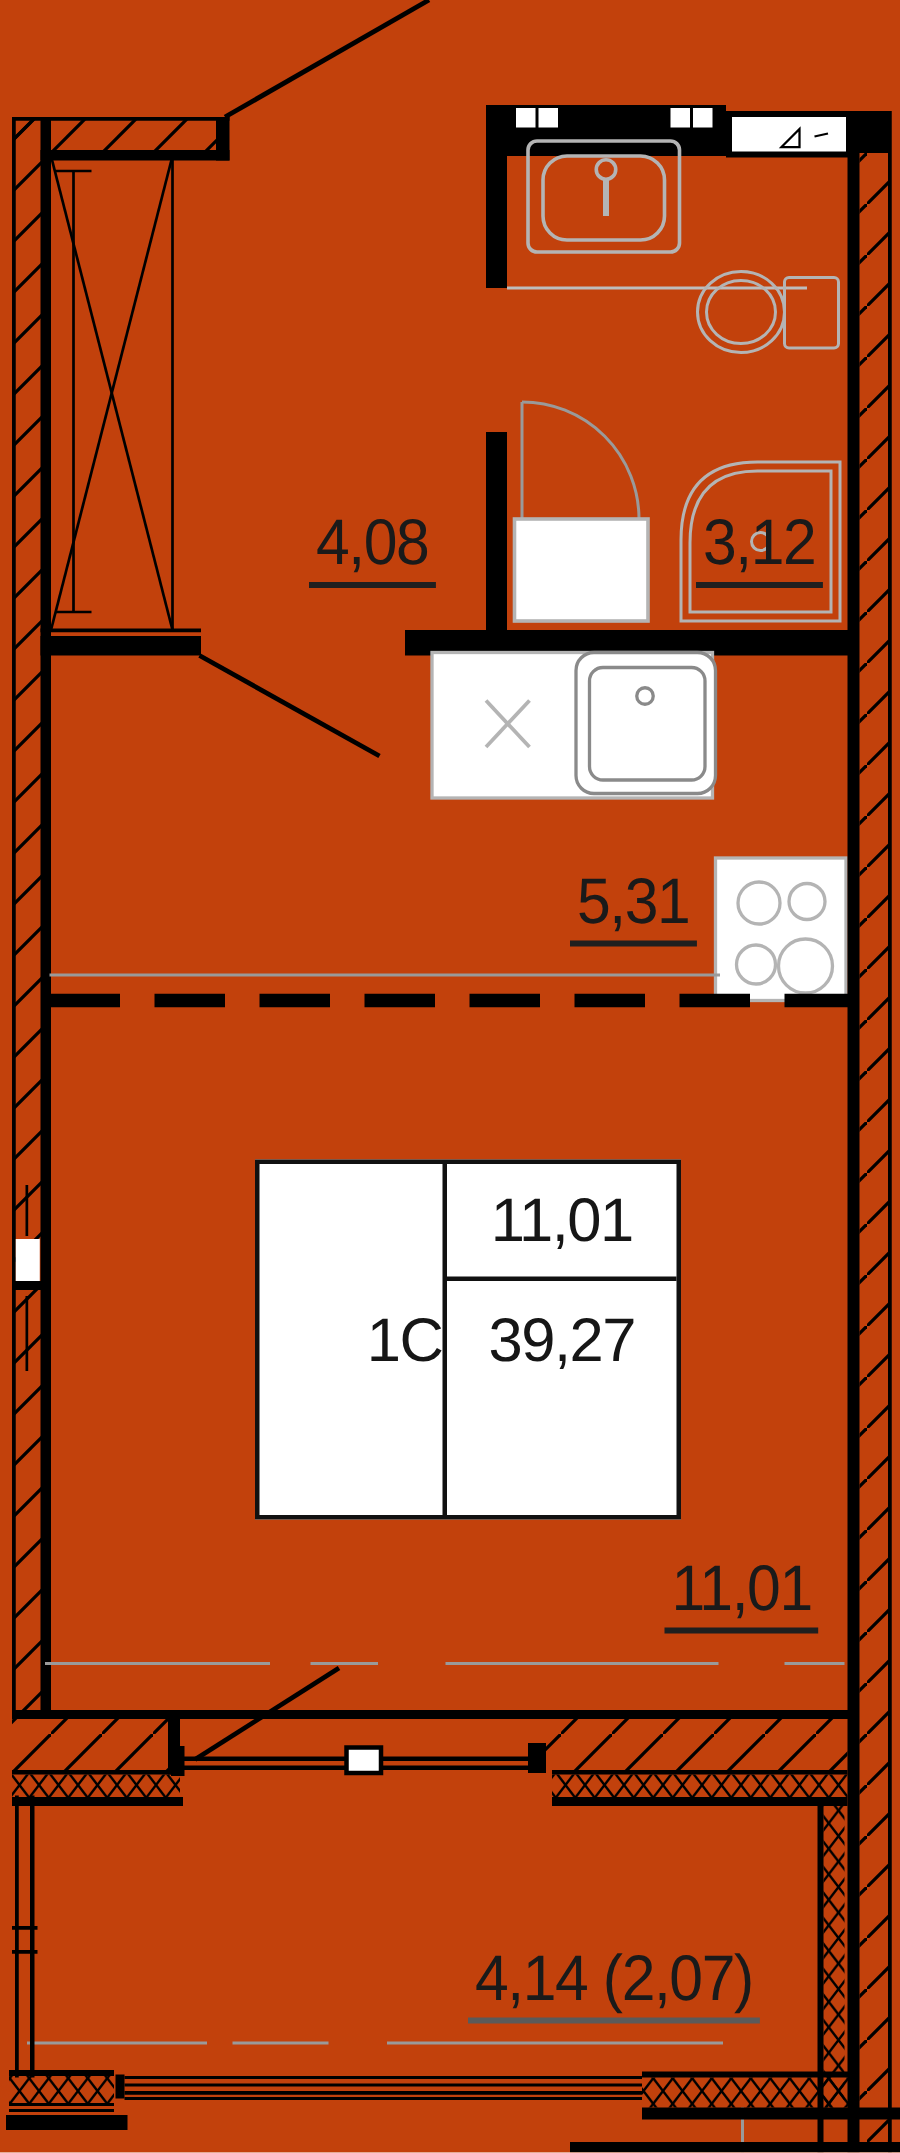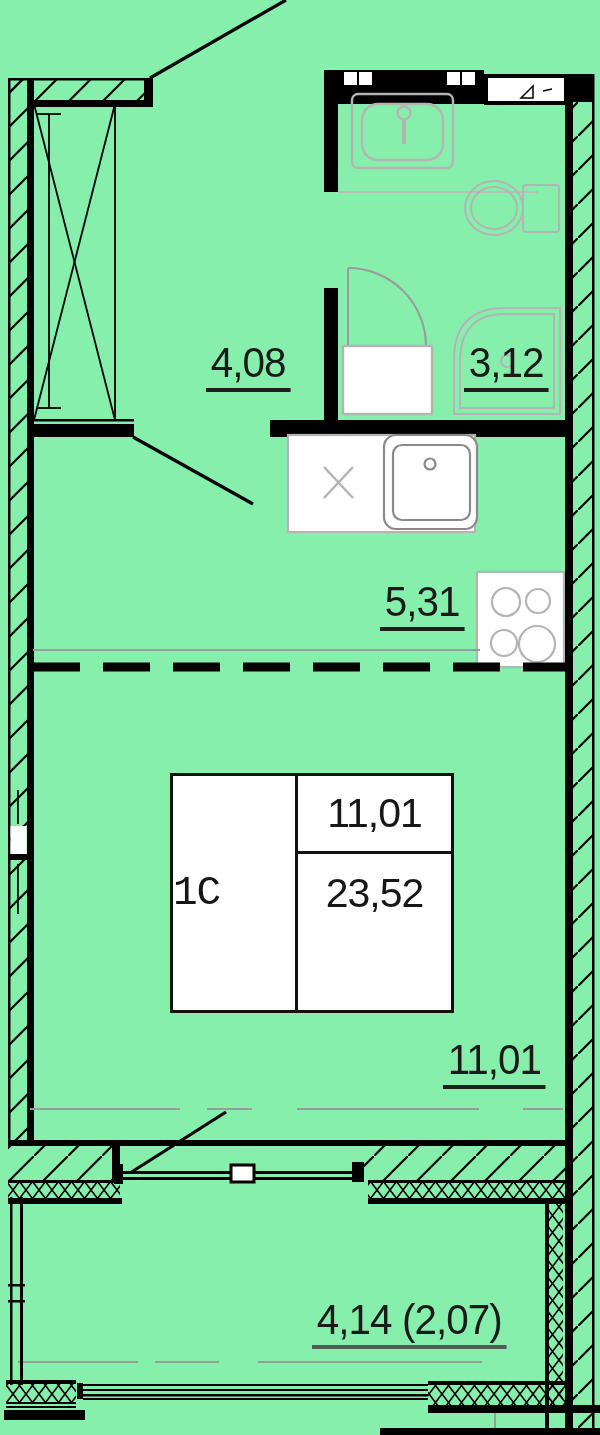--- a/index.html
+++ b/index.html
@@ -1,28 +1,28 @@
 <!DOCTYPE html>
 <html><head>
 <meta charset="utf-8">
 <style>
   html,body{margin:0;padding:0;background:#fff;}
-  .plan{position:relative;width:600px;height:1435px;background:#86efac;overflow:hidden;
+  .plan{position:relative;width:600px;height:1435px;background:#c2410c;overflow:hidden;
         font-family:"Liberation Sans", sans-serif;}
   .plan svg{position:absolute;left:0;top:0;}
   .arealbl{position:absolute;font-size:43px;line-height:1.05;color:#1a1a1a;
            letter-spacing:-1px;transform:scaleX(.94);transform-origin:left bottom;
            border-bottom:4px solid #1f1f1f;padding:0 5px 3px 5px;white-space:nowrap;}
   .arealbl.gray{border-bottom-color:#5a5a5a;}
   .infotable{position:absolute;left:170px;top:773px;width:278px;height:234px;
              display:grid;grid-template-columns:125px 1fr;grid-template-rows:1fr 1fr 1fr;
              border:3px solid #111;background:#fff;font-size:41px;color:#161616;
              letter-spacing:-1px;}
   .infotable .unit{grid-row:1/4;border-right:3px solid #111;display:flex;
-                   align-items:center;justify-content:flex-start;font-family:Liberation Mono, monospace;}
+                   align-items:center;justify-content:flex-end;}
   .infotable .val{display:flex;align-items:center;justify-content:center;
                   border-bottom:3px solid #111;}
   .infotable .val:last-child{border-bottom:none;}
 </style>
 </head>
 <body>
 
 <div class="plan">
 
 <svg width="600" height="1435" viewBox="0 0 600 1435">
@@ -215,17 +215,17 @@
 </div>
 
 <div class="infotable">
   <div class="unit">
     <span>1С</span>
   </div>
   <div class="val">
     <span>11,01</span>
   </div>
   <div class="val">
-    <span>23,52</span>
+    <span>39,27</span>
   </div>
 </div>
 
 </div>
 
 </body></html>

